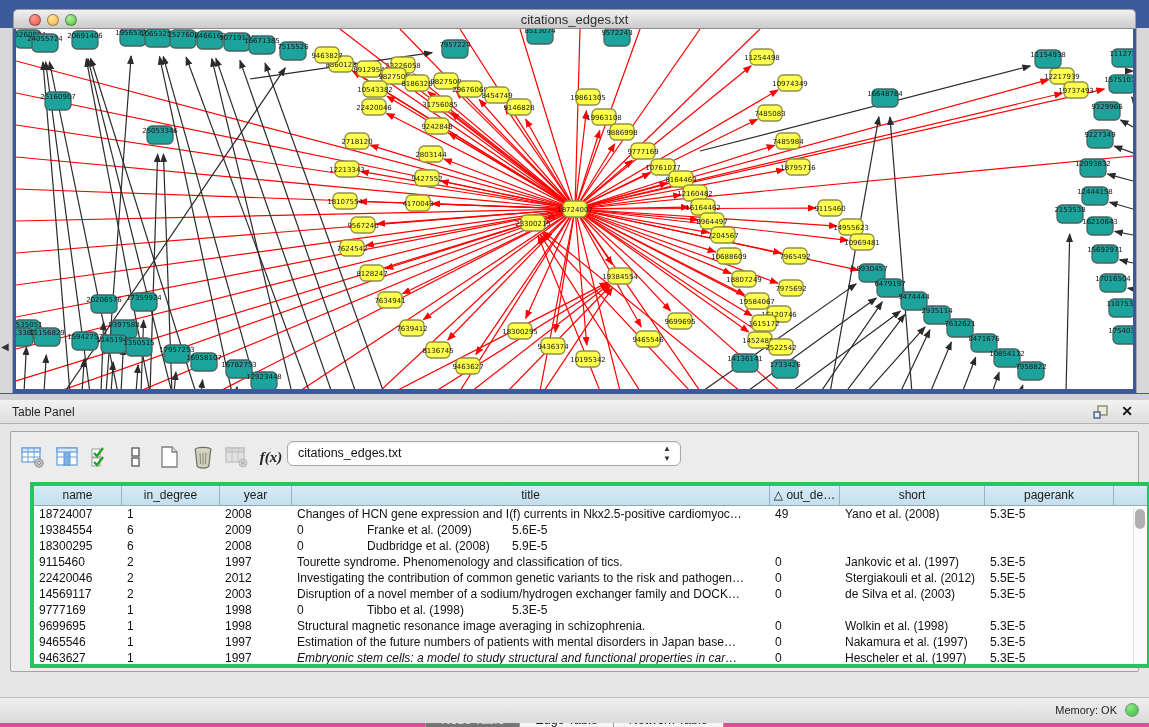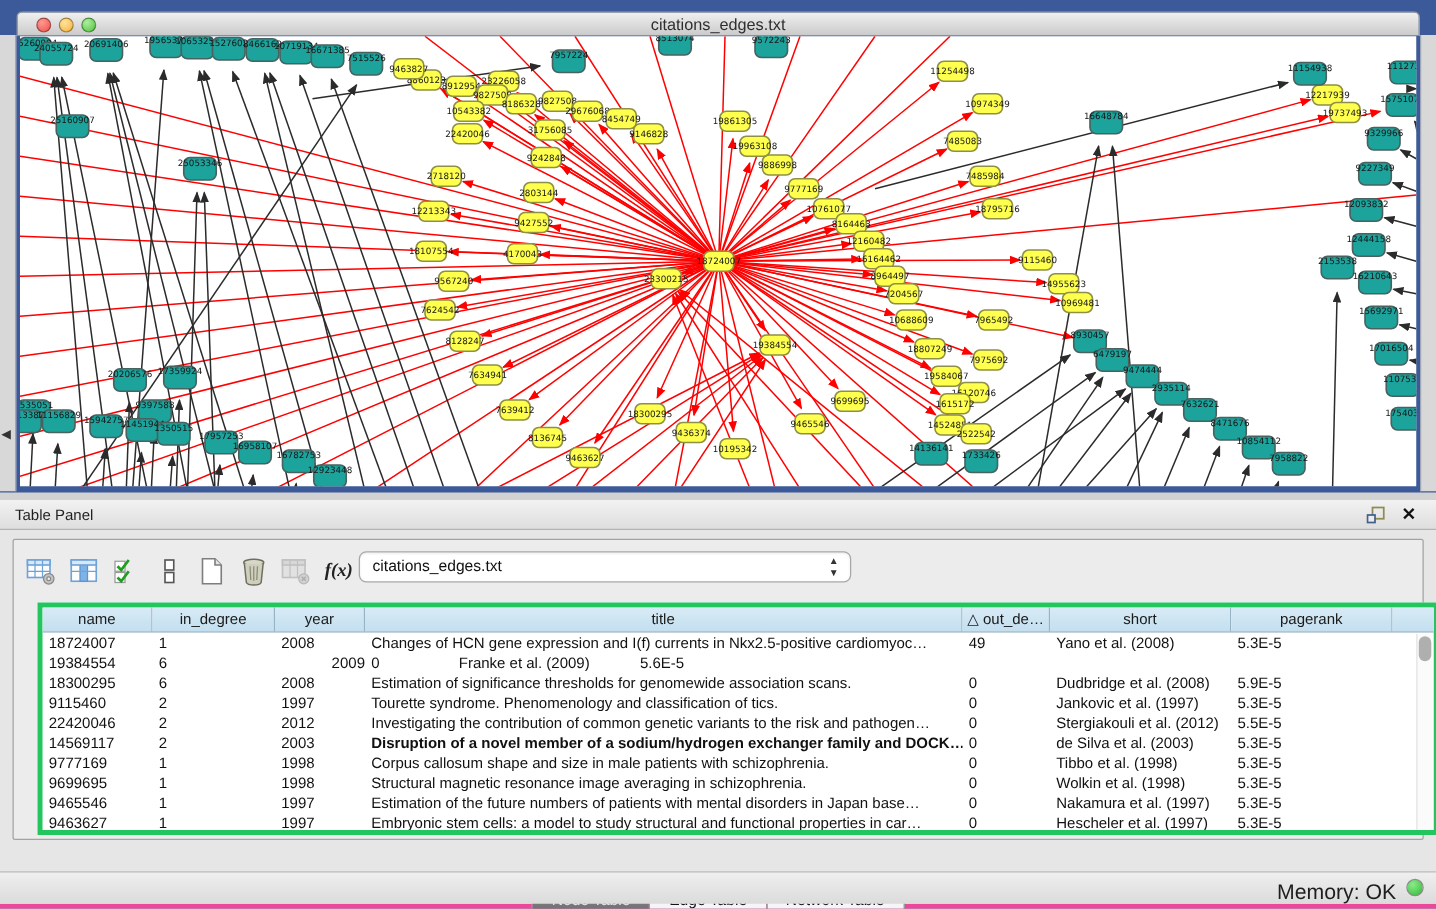--- a/index.html
+++ b/index.html
@@ -66,21 +66,21 @@
   .tabs { position:absolute; left:0; top:277px; width:100%; display:flex; justify-content:center; }
   .seg { height:22px; line-height:21px; padding:0 15px; font-size:12.5px;
          background:linear-gradient(#FEFEFE,#F2F2F2); border:1px solid #9A9A9A; border-left:none;
          color:#141414; cursor:pointer; }
   .seg:first-child { border-left:1px solid #9A9A9A; border-radius:5px 0 0 5px; }
   .seg:last-child { border-radius:0 5px 5px 0; }
   .seg.selected { background:linear-gradient(#8C8C8C,#6E6E6E); color:#E7E7E7; }
 
   .statusbar { position:absolute; left:0; bottom:0; width:100%; height:26px;
                border-top:1px solid #BDBDBD; background:linear-gradient(#EFEFEF,#DBDBDB); }
-  .memory { position:absolute; right:32px; top:6px; font-size:17px; color:#1E1E1E;margin-left:11px; }
+  .memory { position:absolute; right:32px; top:6px; font-size:11px; color:#1E1E1E;margin-left:11px; }
   .memdot { position:absolute; right:10px; top:5px; width:14px; height:14px; border-radius:50%;
             background:radial-gradient(circle at 35% 30%, #8DE98D, #2DBE2D);
             border:1.5px solid #8C8C8C; }
 </style>
 </head>
 <body>
 
 <div class="app">
 
   <div class="net-window">
@@ -601,30 +601,29 @@
               <div class="td" style="width: 98px;">1</div>
               <div class="td" style="width: 72px;">2008</div>
               <div class="td" style="width: 478px;">Changes of HCN gene expression and I(f) currents in Nkx2.5-positive cardiomyoc…</div>
               <div class="td" style="width: 70px;">49</div>
               <div class="td" style="width: 145px;">Yano et al. (2008)</div>
               <div class="td" style="width: 129px;">5.3E-5</div>
             </div>
             <div class="tr">
               <div class="td" style="width: 88px;">19384554</div>
               <div class="td" style="width: 98px;">6</div>
-              <div class="td" style="width: 72px; text-align: right;">2009</div>
+              <div class="td" style="width: 72px;">2009</div>
               <div class="td" style="width: 70px;">0</div>
               <div class="td" style="width: 145px;">Franke et al. (2009)</div>
               <div class="td" style="width: 129px;">5.6E-5</div>
             </div>
             <div class="tr">
               <div class="td" style="width: 88px;">18300295</div>
               <div class="td" style="width: 98px;">6</div>
               <div class="td" style="width: 72px;">2008</div>
-              <div class="td" style="width: 478px;">Estimation of significance thresholds for genomewide association scans.</div>
               <div class="td" style="width: 70px;">0</div>
               <div class="td" style="width: 145px;">Dudbridge et al. (2008)</div>
               <div class="td" style="width: 129px;">5.9E-5</div>
             </div>
             <div class="tr">
               <div class="td" style="width: 88px;">9115460</div>
               <div class="td" style="width: 98px;">2</div>
               <div class="td" style="width: 72px;">1997</div>
               <div class="td" style="width: 478px;">Tourette syndrome. Phenomenology and classification of tics.</div>
               <div class="td" style="width: 70px;">0</div>
@@ -637,30 +636,29 @@
               <div class="td" style="width: 72px;">2012</div>
               <div class="td" style="width: 478px;">Investigating the contribution of common genetic variants to the risk and pathogen…</div>
               <div class="td" style="width: 70px;">0</div>
               <div class="td" style="width: 145px;">Stergiakouli et al. (2012)</div>
               <div class="td" style="width: 129px;">5.5E-5</div>
             </div>
             <div class="tr">
               <div class="td" style="width: 88px;">14569117</div>
               <div class="td" style="width: 98px;">2</div>
               <div class="td" style="width: 72px;">2003</div>
-              <div class="td" style="width: 478px; font-weight: bold;">Disruption of a novel member of a sodium/hydrogen exchanger family and DOCK…</div>
+              <div class="td" style="width: 478px;">Disruption of a novel member of a sodium/hydrogen exchanger family and DOCK…</div>
               <div class="td" style="width: 70px;">0</div>
               <div class="td" style="width: 145px;">de Silva et al. (2003)</div>
               <div class="td" style="width: 129px;">5.3E-5</div>
             </div>
             <div class="tr">
               <div class="td" style="width: 88px;">9777169</div>
               <div class="td" style="width: 98px;">1</div>
               <div class="td" style="width: 72px;">1998</div>
-              <div class="td" style="width: 478px;">Corpus callosum shape and size in male patients with schizophrenia.</div>
               <div class="td" style="width: 70px;">0</div>
               <div class="td" style="width: 145px;">Tibbo et al. (1998)</div>
               <div class="td" style="width: 129px;">5.3E-5</div>
             </div>
             <div class="tr">
               <div class="td" style="width: 88px;">9699695</div>
               <div class="td" style="width: 98px;">1</div>
               <div class="td" style="width: 72px;">1998</div>
               <div class="td" style="width: 478px;">Structural magnetic resonance image averaging in schizophrenia.</div>
               <div class="td" style="width: 70px;">0</div>
@@ -673,21 +671,21 @@
               <div class="td" style="width: 72px;">1997</div>
               <div class="td" style="width: 478px;">Estimation of the future numbers of patients with mental disorders in Japan base…</div>
               <div class="td" style="width: 70px;">0</div>
               <div class="td" style="width: 145px;">Nakamura et al. (1997)</div>
               <div class="td" style="width: 129px;">5.3E-5</div>
             </div>
             <div class="tr">
               <div class="td" style="width: 88px;">9463627</div>
               <div class="td" style="width: 98px;">1</div>
               <div class="td" style="width: 72px;">1997</div>
-              <div class="td" style="width: 478px;">Embryonic stem cells: a model to study structural and functional properties in car…</div>
+              <div class="td" style="width: 478px; font-style: italic;">Embryonic stem cells: a model to study structural and functional properties in car…</div>
               <div class="td" style="width: 70px;">0</div>
               <div class="td" style="width: 145px;">Hescheler et al. (1997)</div>
               <div class="td" style="width: 129px;">5.3E-5</div>
             </div>
           </div>
         <div class="vscroll">
           <div class="vthumb"></div>
         </div>
       </div>
 

